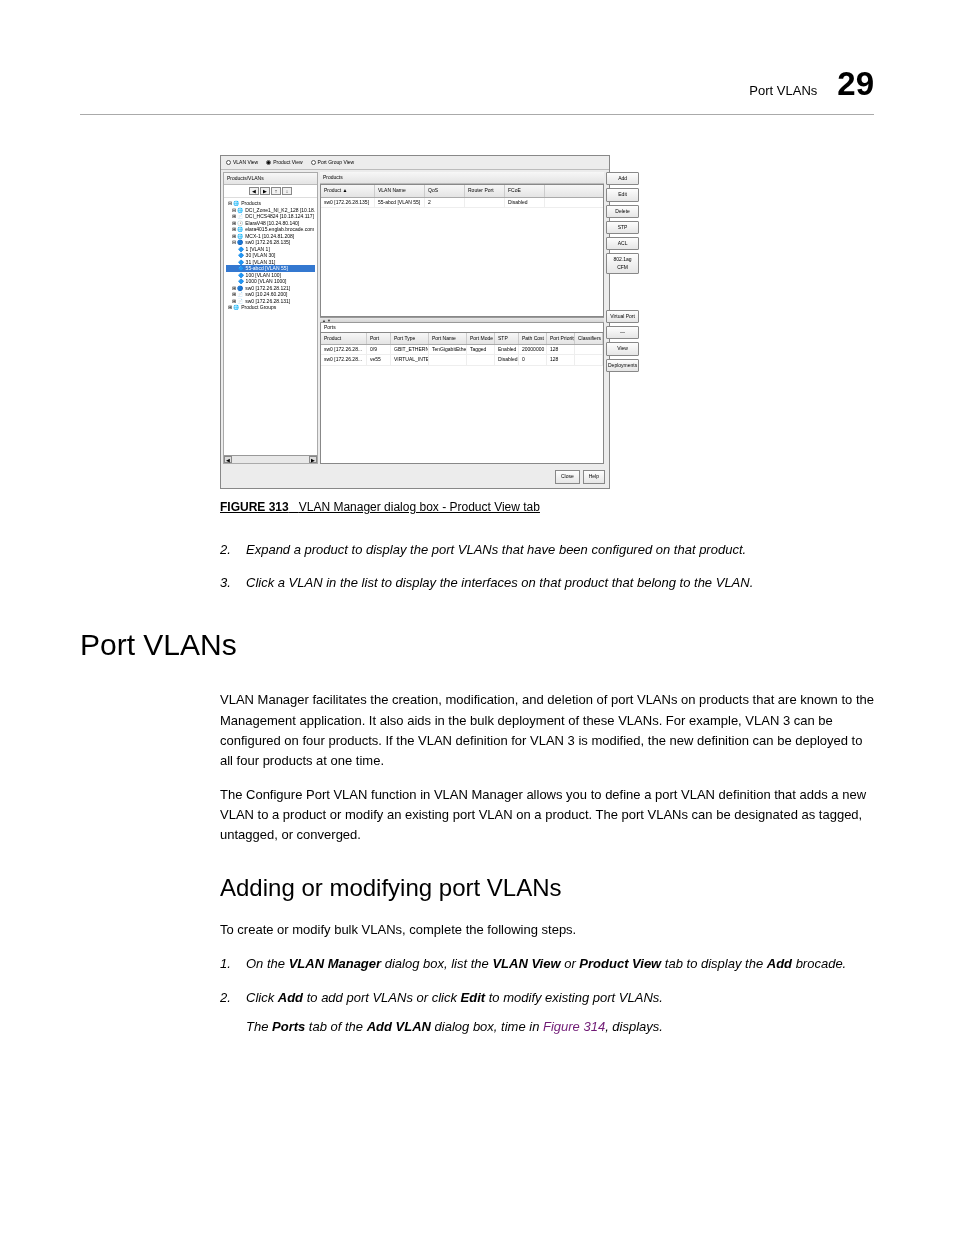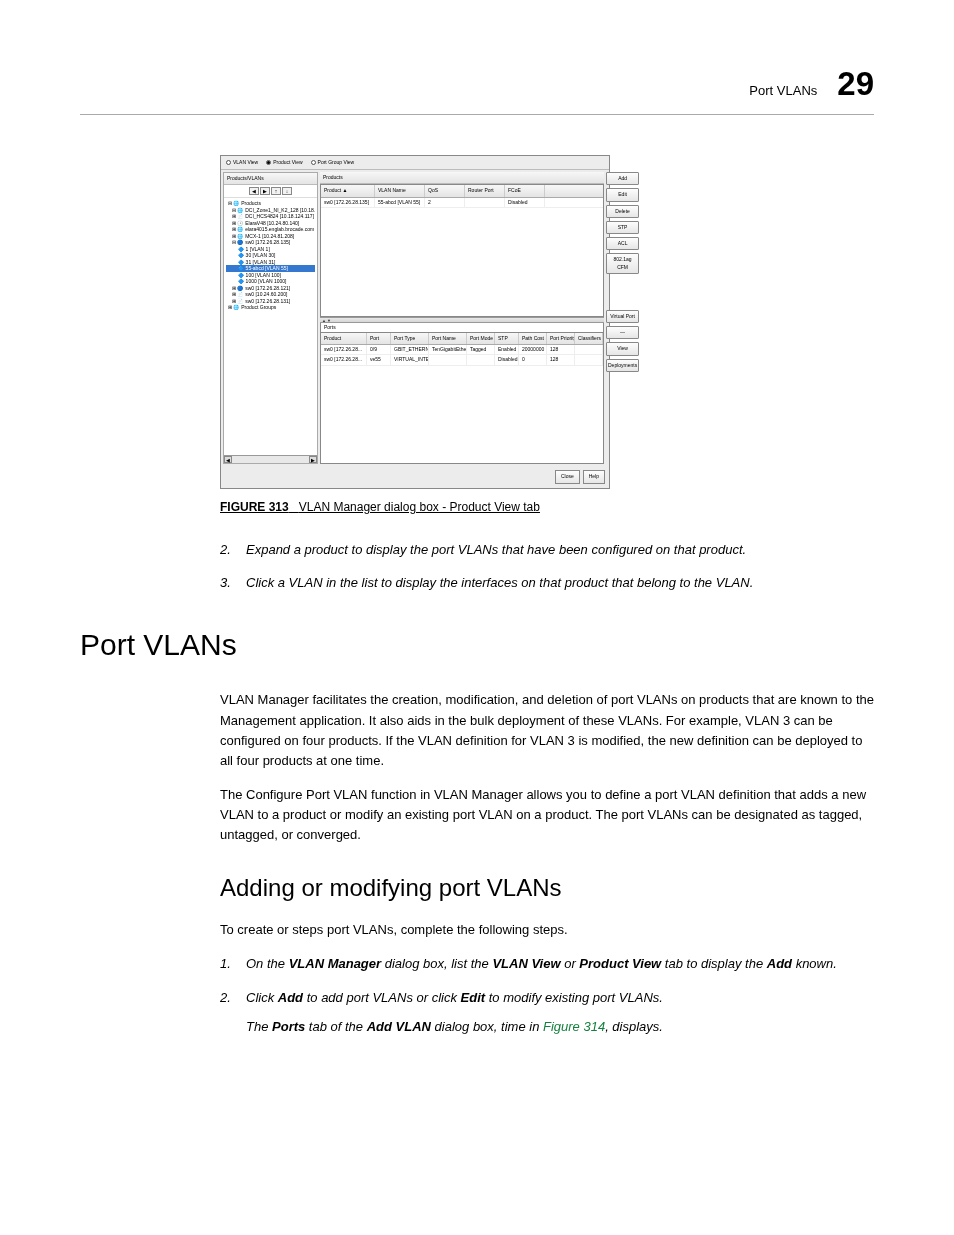--- a/index.html
+++ b/index.html
@@ -131,21 +131,21 @@
     line-height: 1.55;
   }
   h2.sub {
     margin-left: 140px;
     font-family: Arial, sans-serif;
     font-size: 24px;
     font-weight: normal;
     margin-top: 26px;
     margin-bottom: 14px;
   }
-  .link { color: #15803d; margin-top: 18px; }
+  .link { color: #701a75; margin-top: 18px; }
   b { font-weight: bold; }
 </style>
 </head>
 <body>
 
 <div class="header-row">
   <span class="header-title">Port VLANs</span>
   <span class="chapter-num">29</span>
 </div>
 
@@ -292,24 +292,24 @@
 <ol class="steps">
   <li>Expand a product to display the port VLANs that have been configured on that product.</li>
   <li>Click a VLAN in the list to display the interfaces on that product that belong to the VLAN.</li>
 </ol>
 
 <h1 class="sec">Port VLANs</h1>
 <p class="body-para">VLAN Manager facilitates the creation, modification, and deletion of port VLANs on products that are known to the Management application. It also aids in the bulk deployment of these VLANs. For example, VLAN 3 can be configured on four products. If the VLAN definition for VLAN 3 is modified, the new definition can be deployed to all four products at one time.</p>
 <p class="body-para">The Configure Port VLAN function in VLAN Manager allows you to define a port VLAN definition that adds a new VLAN to a product or modify an existing port VLAN on a product. The port VLANs can be designated as tagged, untagged, or converged.</p>
 
 <h2 class="sub">Adding or modifying port VLANs</h2>
-<p class="body-para">To create or steps port VLANs, complete the following steps.</p>
+<p class="body-para">To create or modify bulk VLANs, complete the following steps.</p>
 
 <ol class="steps start1">
   <li>
-    <span>On the </span><b>VLAN Manager</b><span> dialog box, list the </span><b>VLAN View</b><span> or </span><b>Product View</b><span> tab to display the </span><b>Add</b><span> known.</span>
+    <span>On the </span><b>VLAN Manager</b><span> dialog box, list the </span><b>VLAN View</b><span> or </span><b>Product View</b><span> tab to display the </span><b>Add</b><span> brocade.</span>
   </li>
   <li>
     <span>Click </span><b>Add</b><span> to add port VLANs or click </span><b>Edit</b><span> to modify existing port VLANs.</span>
     <div style="height:10px"></div>
     <span>The </span><b>Ports</b><span> tab of the </span><b>Add VLAN</b><span> dialog box, time in </span><span class="link">Figure 314</span><span>, displays.</span>
   </li>
 </ol>
 
 </body></html>

